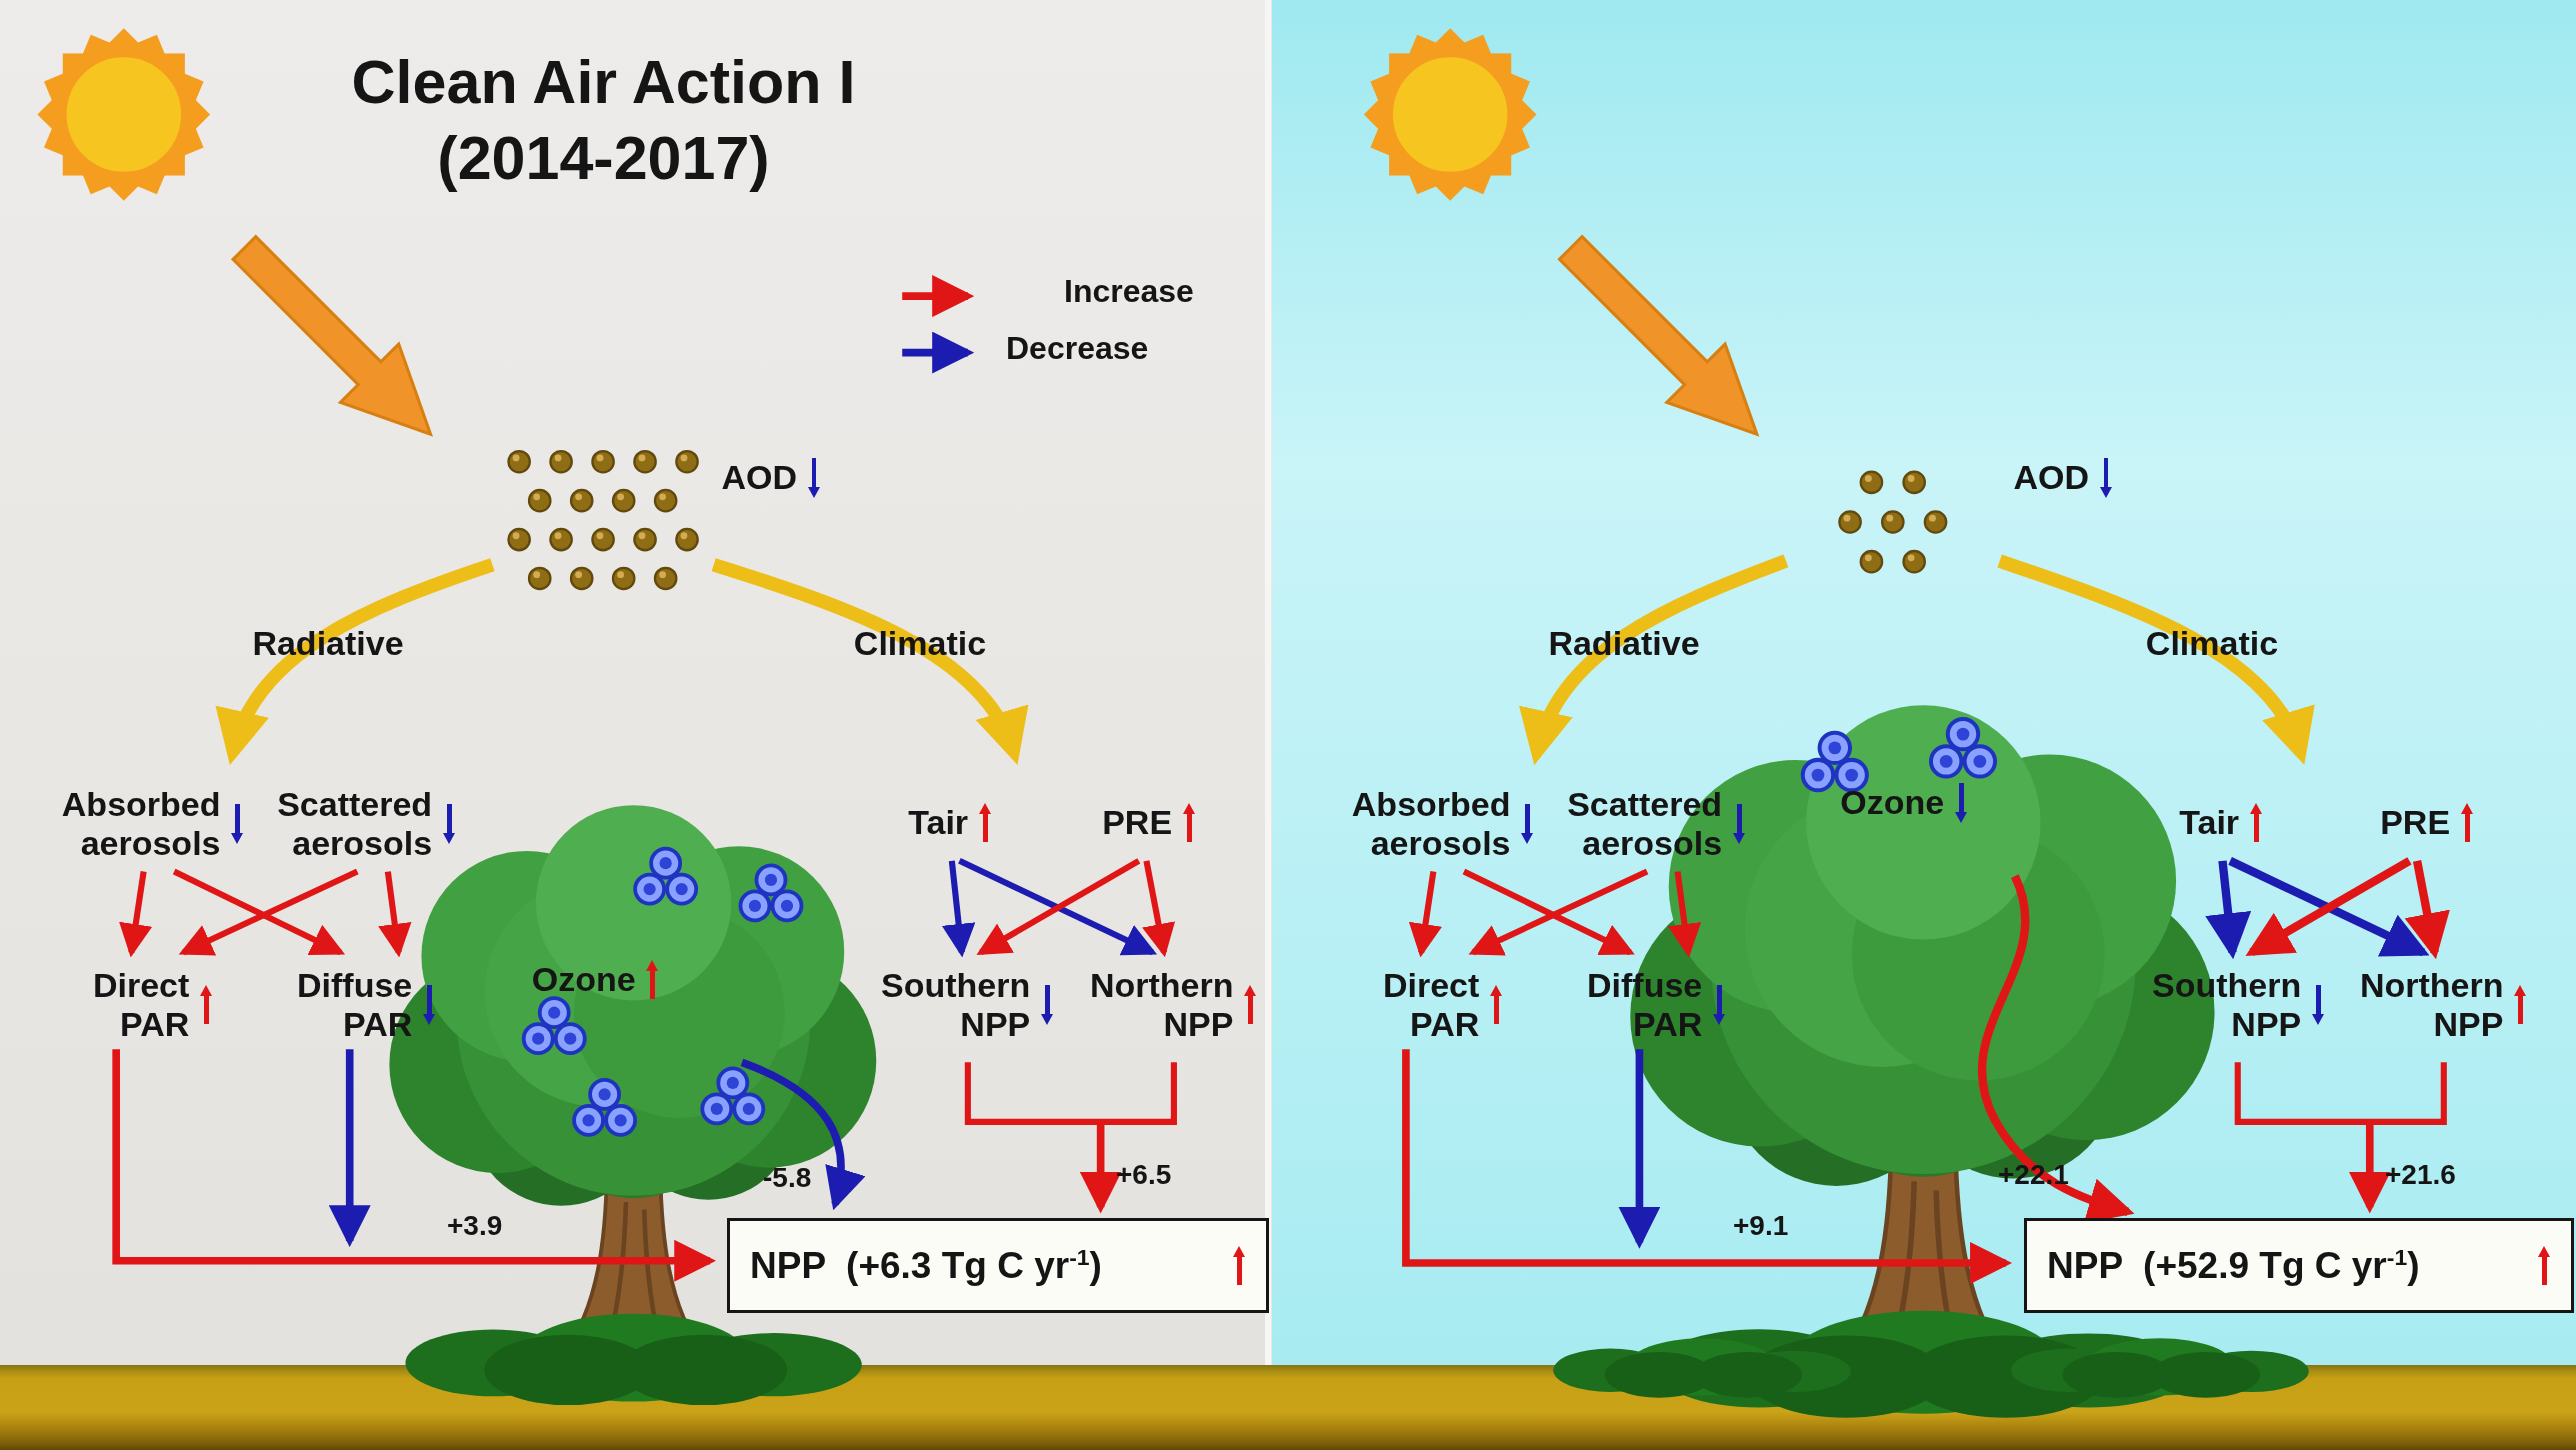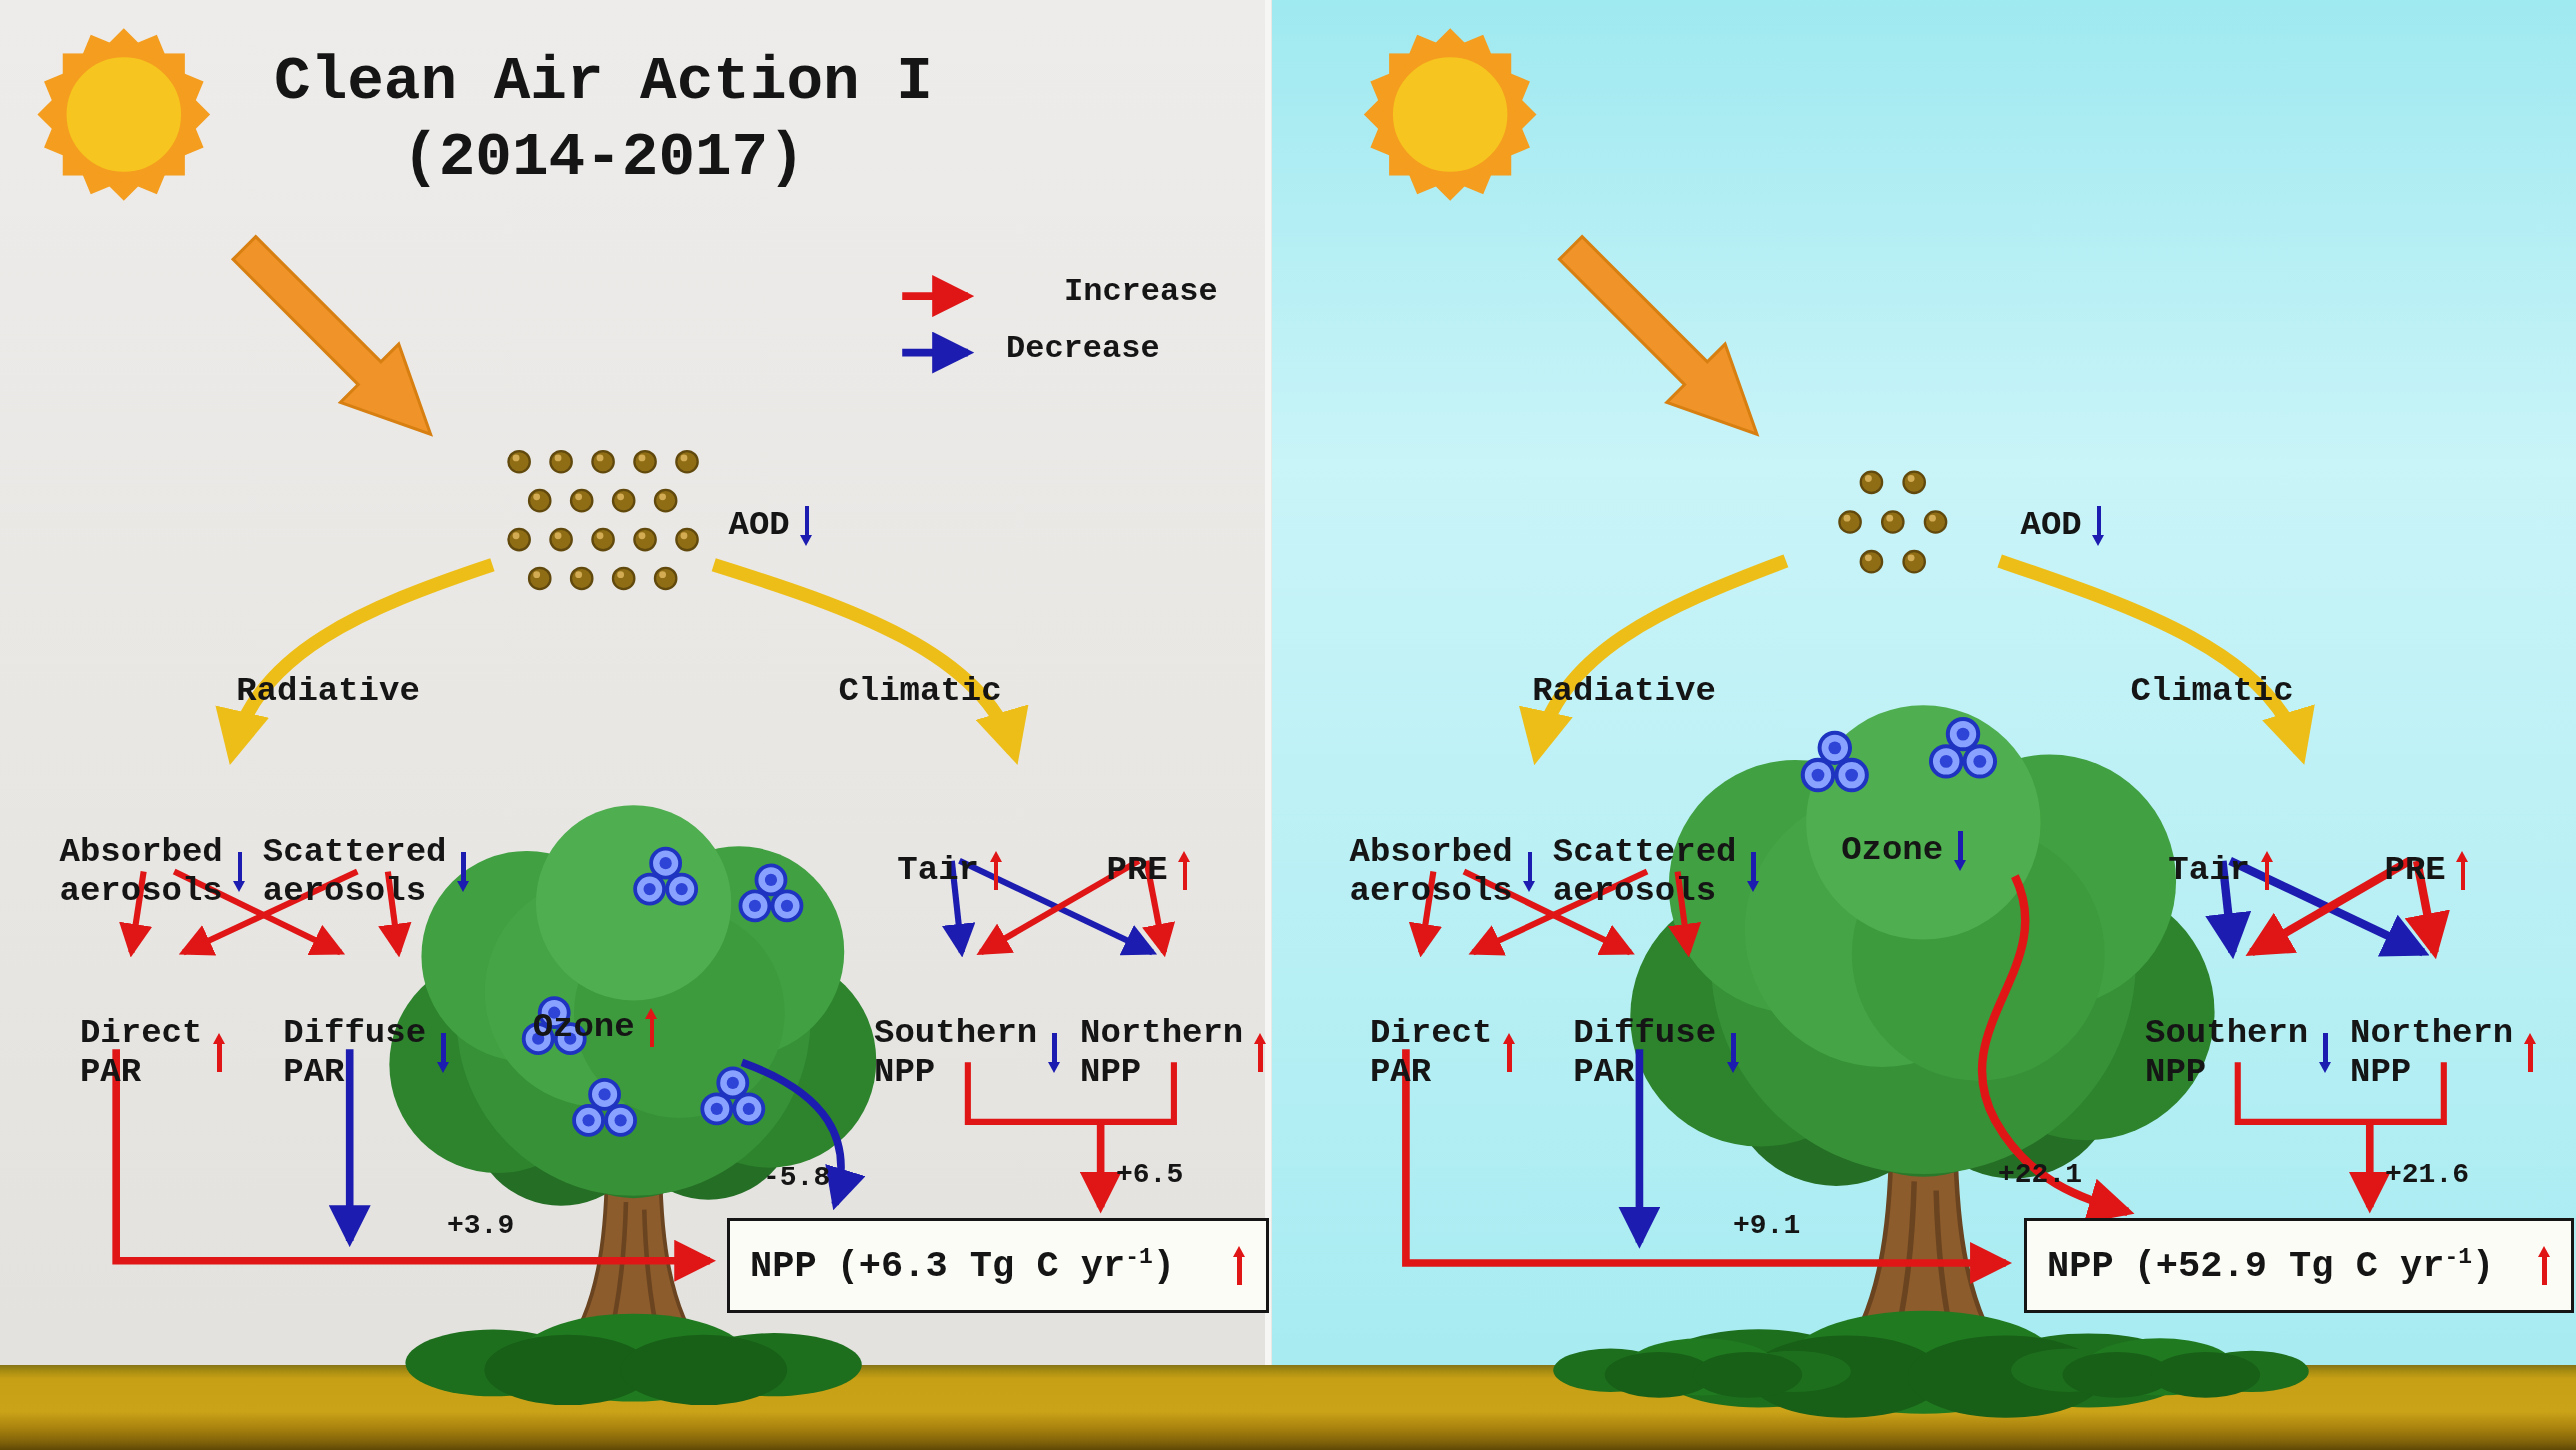--- a/index.html
+++ b/index.html
@@ -1,26 +1,26 @@
 <!DOCTYPE html>
 <html style="font-size:12.2px"><head>
 <meta charset="utf-8">
 <style>
   html,body{margin:0;padding:0;}
   #stage{position:relative;width:2576px;height:1450px;overflow:hidden;
-         font-family:Liberation Mono, monospace;font-weight:700;color:#151515;background:#e9e8e5;}
+         font-family:Liberation Sans, sans-serif;font-weight:700;color:#151515;background:#e9e8e5;}
   .panel{position:absolute;top:0;height:100%;}
   #panel-left{left:0;width:1265px;background:linear-gradient(180deg,#edecea 0%,#e7e6e3 60%,#e2e1de 100%);}
   #panel-right{left:1272px;width:1304px;background:linear-gradient(180deg,#9fe9f0 0%,#c9f4f8 32%,#b6eff4 68%,#a4ebf1 100%);}
   .divider{position:absolute;left:1265px;top:0;width:6.1px;height:100%;background:#f6f6f4;}
   .ground{position:absolute;left:0;top:1365px;width:100%;height:85px;z-index:1;
           background:linear-gradient(180deg,#857417 0%,#a78c12 7%,#c7a015 16%,#cba318 55%,#a57f0d 76%,#7c5f09 92%,#5f4806 100%);}
   svg.overlay{position:absolute;left:0;top:0;z-index:2;}
   .lbl{position:absolute;display:flex;align-items:center;justify-content:center;gap:10.7px;
-       font-size:34px;line-height:1.16;text-align:left;z-index:3;margin-top:48px;}
+       font-size:34px;line-height:1.16;text-align:right;z-index:3;}
   .lines{white-space:pre-line;}
   .title{position:absolute;text-align:center;font-size:61px;line-height:1.25;z-index:3;}
   .value{position:absolute;font-size:28px;z-index:3;}
   .legend-label{position:absolute;font-size:32px;z-index:3;}
   .nppbox{position:absolute;display:flex;align-items:center;gap:20px;padding:0 20px;
           border:3.8px solid #151515;background:#fcfcf7;font-size:37px;z-index:3;}
   .nppbox .dir{margin-left:auto;}
   sup{font-size:0.62em;}
   .dir{position:relative;display:inline-block;width:13px;height:40px;flex:0 0 auto;}
   .dir::after{content:"";position:absolute;left:4.2px;width:4.6px;background:currentColor;}

